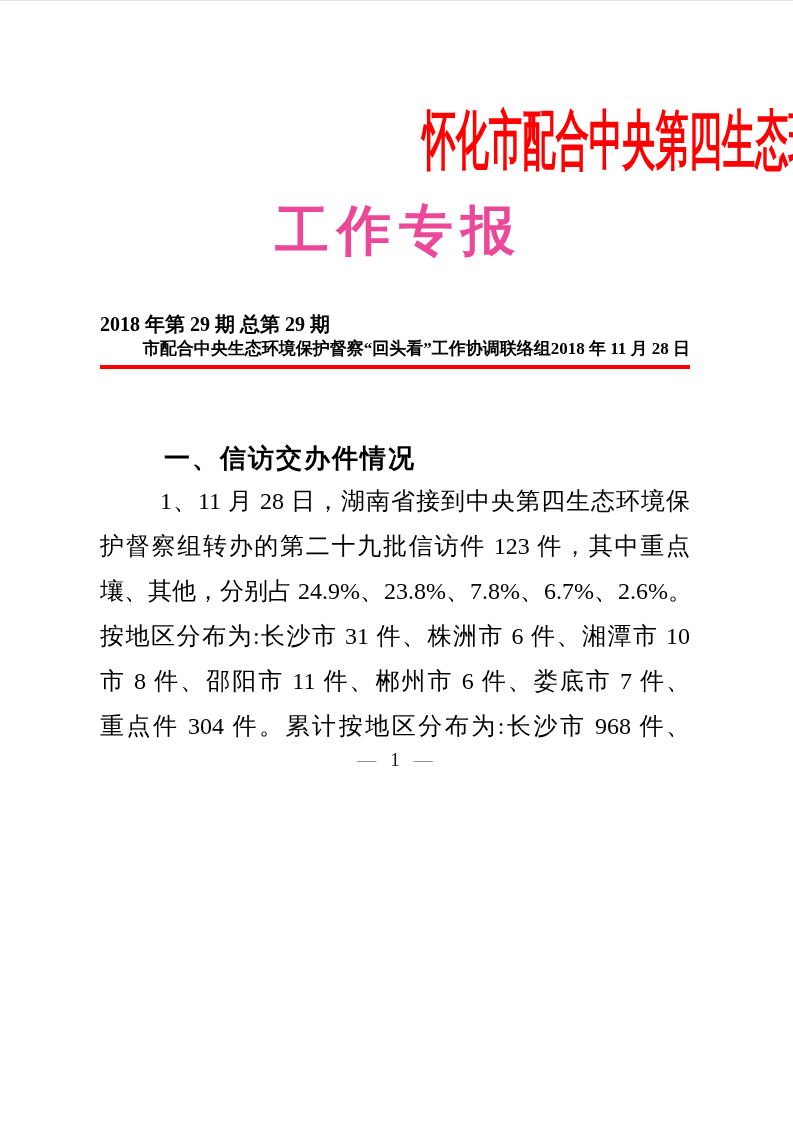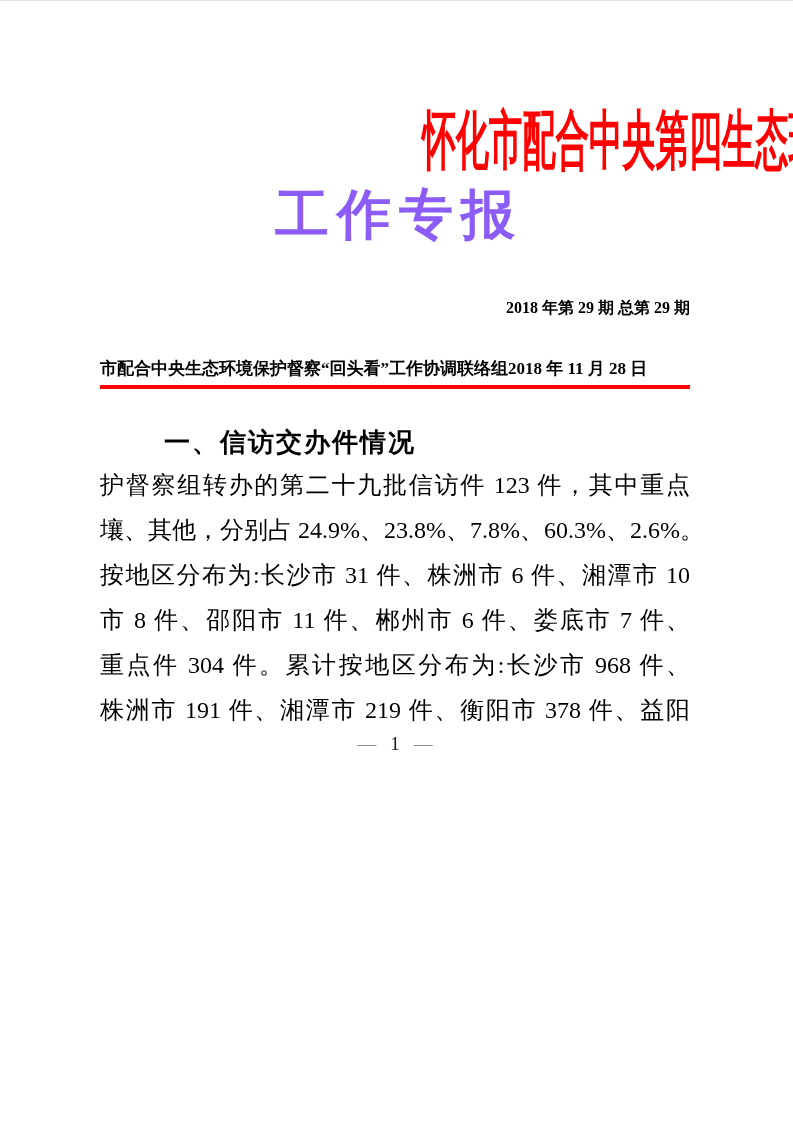--- a/index.html
+++ b/index.html
@@ -29,56 +29,55 @@
     font-size: 64px;
     line-height: 80px;
     font-weight: bold;
     color: #ff0000;
     white-space: nowrap;
     transform: scaleX(0.52);
     transform-origin: 50% 50%;
   }
   
   .title2 {
-    margin-top: 2px;
+    margin-top: 18px;
     text-align: center;
     font-size: 54px;
     line-height: 64px;
     font-weight: bold;
-    color: #8b5cf6;
+    color: #ec4899;
     letter-spacing: 8px;
     text-indent: 8px;
   }
   
   .issue-line {
     margin-top: 48px;
-    text-align: right;
-    font-size: 16px;
+    text-align: left;
+    font-size: 20px;
     line-height: 26px;
     font-weight: bold;
   }
   
   .org-row {
     display: flex;
-    justify-content: flex-start;
+    justify-content: flex-end;
     align-items: baseline;
-    margin-top: 36px;
     font-size: 17px;
     line-height: 24px;
     font-weight: bold;
     white-space: nowrap;
   }
   .red-rule {
     height: 4px;
     background: #ff0000;
     margin-top: 4px;
   }
   
   .section-heading {
-    margin-top: 36px;
+    margin-top: 72px;
     padding-left: 64px;
     font-family: "Liberation Sans", sans-serif;
     font-weight: bold;
     font-size: 26px;
     line-height: 34px;
     letter-spacing: 2px;
   }
   
   .bodytext {
     margin-top: 4px;
@@ -118,26 +117,26 @@
     <div class="org-row">
       <span>市配合中央生态环境保护督察“回头看”工作协调联络组</span>
       <span>2018 年 11 月 28 日</span>
     </div>
 
     <div class="red-rule"></div>
 
     <div class="section-heading">一、信访交办件情况</div>
 
     <div class="bodytext">
+      <div class="line indent">1、11 月 28 日，湖南省接到中央第四生态环境保</div>
       <div class="line">护督察组转办的第二十九批信访件 123 件，其中重点</div>
-      <div class="line">壤、其他，分别占 24.9%、23.8%、7.8%、60.3%、2.6%。</div>
+      <div class="line">壤、其他，分别占 24.9%、23.8%、7.8%、6.7%、2.6%。</div>
       <div class="line">按地区分布为:长沙市 31 件、株洲市 6 件、湘潭市 10</div>
       <div class="line">市 8 件、邵阳市 11 件、郴州市 6 件、娄底市 7 件、</div>
       <div class="line">重点件 304 件。累计按地区分布为:长沙市 968 件、</div>
-      <div class="line">株洲市 191 件、湘潭市 219 件、衡阳市 378 件、益阳</div>
     </div>
 
     <div class="footer">
       <span class="dash">—</span><span class="num">1</span><span class="dash">—</span>
     </div>
 
   </div>
 </div>
 
 </body></html>

